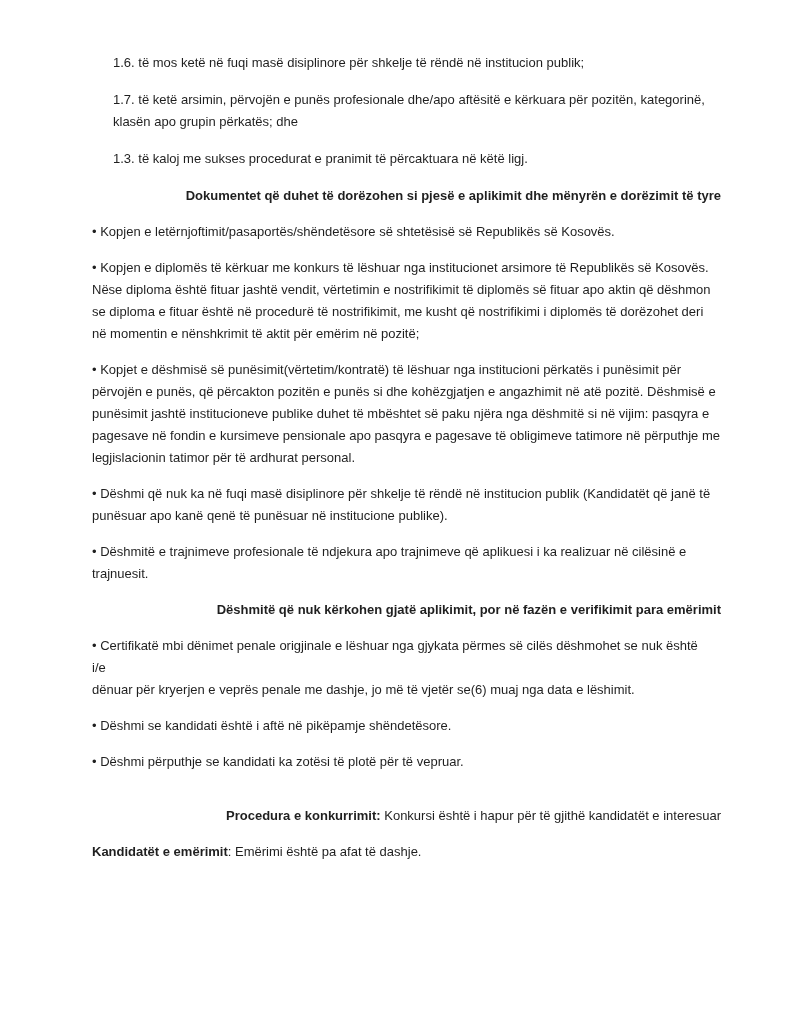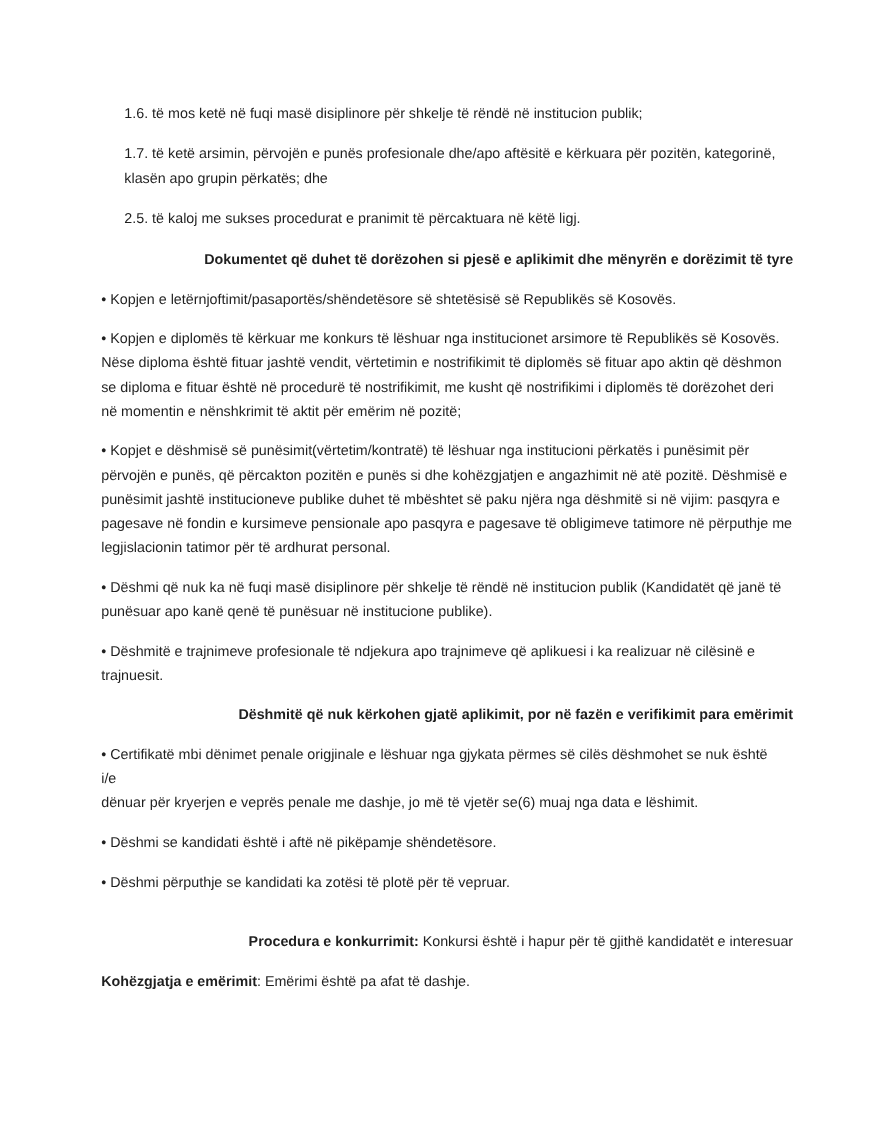--- a/index.html
+++ b/index.html
@@ -14,21 +14,21 @@
     font-family: "Liberation Sans", sans-serif;
     font-size: 13px;
     line-height: 22px;
     color: #1f1f1f;
     -webkit-font-smoothing: antialiased;
   }
   .page {
     box-sizing: border-box;
     width: 791px;
     height: 1024px;
-    padding: 92px 70px 0 92px;
+    padding: 52px 70px 0 92px;
     background: #ffffff;
   }
   p {
     margin: 0 0 14px 0;
   }
   .num {
     margin: 0 0 15px 21px;
   }
   .heading {
     font-weight: 700;
@@ -48,21 +48,21 @@
 </style>
 </head>
 <body>
 
 <div class="page">
 
   <p class="num">1.6. të mos ketë në fuqi masë disiplinore për shkelje të rëndë në institucion publik;</p>
 
   <p class="num">1.7. të ketë arsimin, përvojën e punës profesionale dhe/apo aftësitë e kërkuara për pozitën, kategorinë, klasën apo grupin përkatës; dhe</p>
 
-  <p class="num">2.5. të kaloj me sukses procedurat e pranimit të përcaktuara në këtë ligj.</p>
+  <p class="num">1.3. të kaloj me sukses procedurat e pranimit të përcaktuara në këtë ligj.</p>
 
   <p class="heading">Dokumentet që duhet të dorëzohen si pjesë e aplikimit dhe mënyrën e dorëzimit të tyre</p>
 
   <p class="bullet"><span class="marker">•</span> <span class="bullet-text">Kopjen e letërnjoftimit/pasaportës/shëndetësore së shtetësisë së Republikës së Kosovës.</span></p>
 
   <p class="bullet"><span class="marker">•</span> <span class="bullet-text">Kopjen e diplomës të kërkuar me konkurs të lëshuar nga institucionet arsimore të Republikës së Kosovës. Nëse diploma është fituar jashtë vendit, vërtetimin e nostrifikimit të diplomës së fituar apo aktin që dëshmon se diploma e fituar është në procedurë të nostrifikimit, me kusht që nostrifikimi i diplomës të dorëzohet deri në momentin e nënshkrimit të aktit për emërim në pozitë;</span></p>
 
   <p class="bullet"><span class="marker">•</span> <span class="bullet-text">Kopjet e dëshmisë së punësimit(vërtetim/kontratë) të lëshuar nga institucioni përkatës i punësimit për përvojën e punës, që përcakton pozitën e punës si dhe kohëzgjatjen e angazhimit në atë pozitë. Dëshmisë e punësimit jashtë institucioneve publike duhet të mbështet së paku njëra nga dëshmitë si në vijim: pasqyra e pagesave në fondin e kursimeve pensionale apo pasqyra e pagesave të obligimeve tatimore në përputhje me legjislacionin tatimor për të ardhurat personal.</span></p>
 
   <p class="bullet"><span class="marker">•</span> <span class="bullet-text">Dëshmi që nuk ka në fuqi masë disiplinore për shkelje të rëndë në institucion publik (Kandidatët që janë të punësuar apo kanë qenë të punësuar në institucione publike).</span></p>
@@ -75,15 +75,15 @@
   <p class="bullet"><span class="marker">•</span> <span class="bullet-text">Certifikatë mbi dënimet penale origjinale e lëshuar nga gjykata përmes së cilës dëshmohet se nuk është
 i/e
 dënuar për kryerjen e veprës penale me dashje, jo më të vjetër se(6) muaj nga data e lëshimit.</span></p>
 
   <p class="bullet"><span class="marker">•</span> <span class="bullet-text">Dëshmi se kandidati është i aftë në pikëpamje shëndetësore.</span></p>
 
   <p class="bullet"><span class="marker">•</span> <span class="bullet-text">Dëshmi përputhje se kandidati ka zotësi të plotë për të vepruar.</span></p>
 
   <p class="closing closing-first"><strong>Procedura e konkurrimit:</strong><span> Konkursi është i hapur për të gjithë kandidatët e interesuar</span></p>
 
-  <p class="closing"><strong>Kohëzgjatja e emërimit</strong><span>: Emërimi është pa afat të dashje.</span></p>
+  <p class="closing"><strong>Kandidatët e emërimit</strong><span>: Emërimi është pa afat të dashje.</span></p>
 
 </div>
 
 </body></html>

